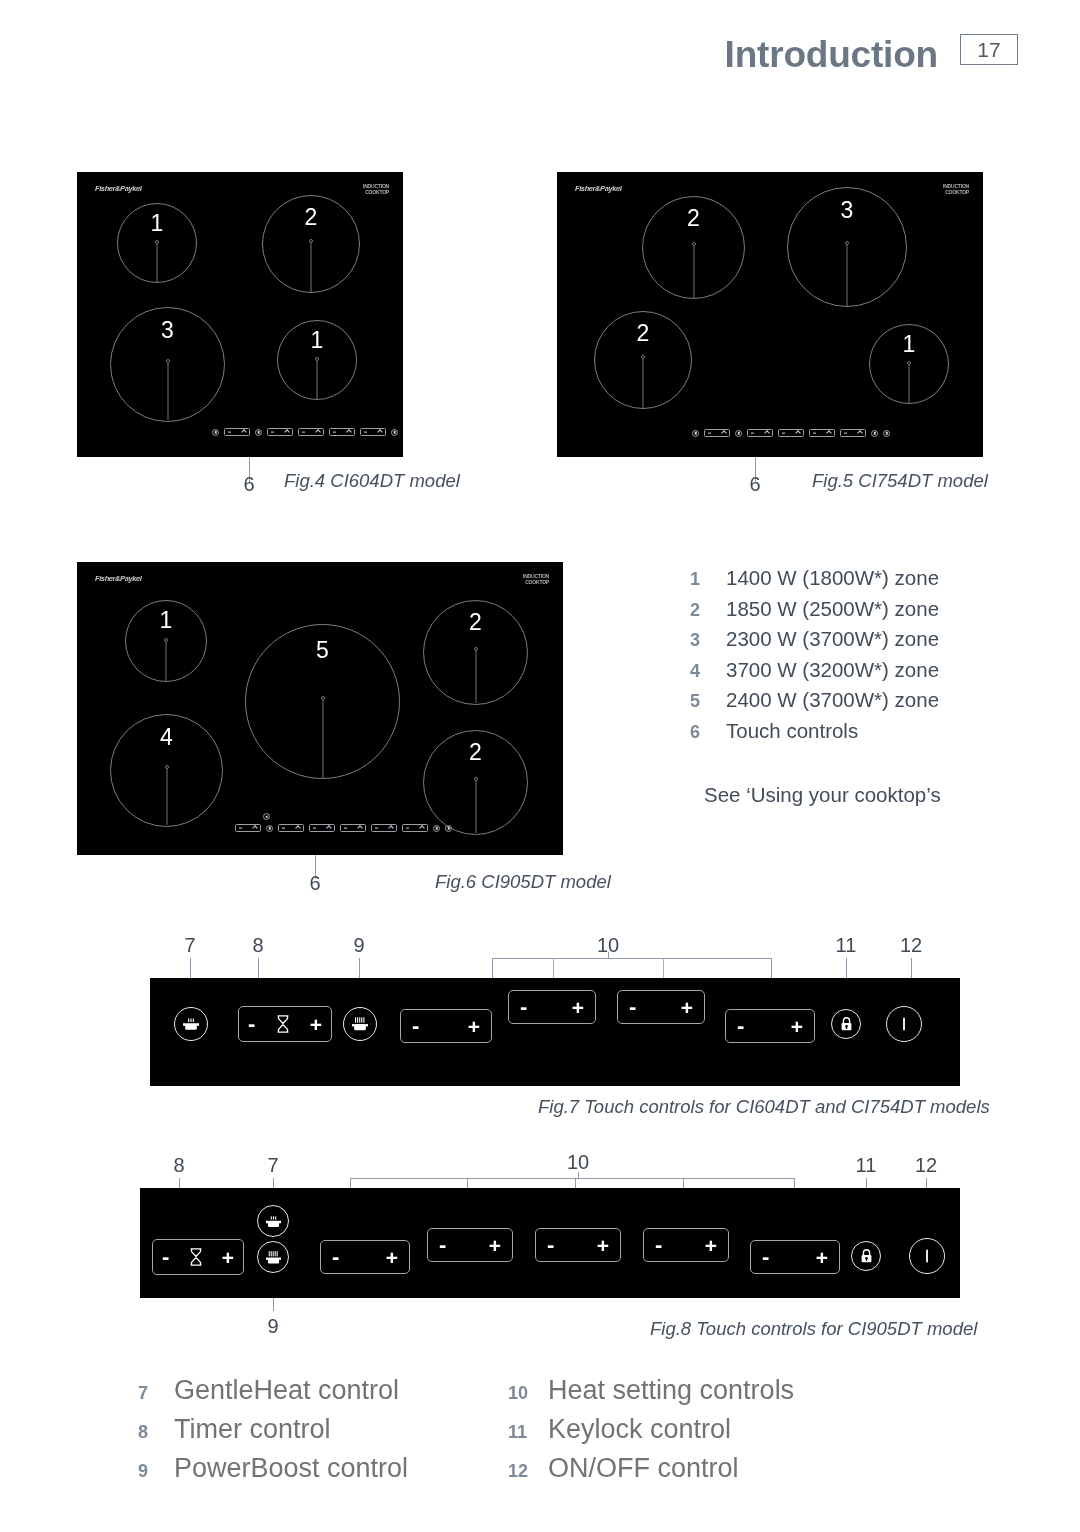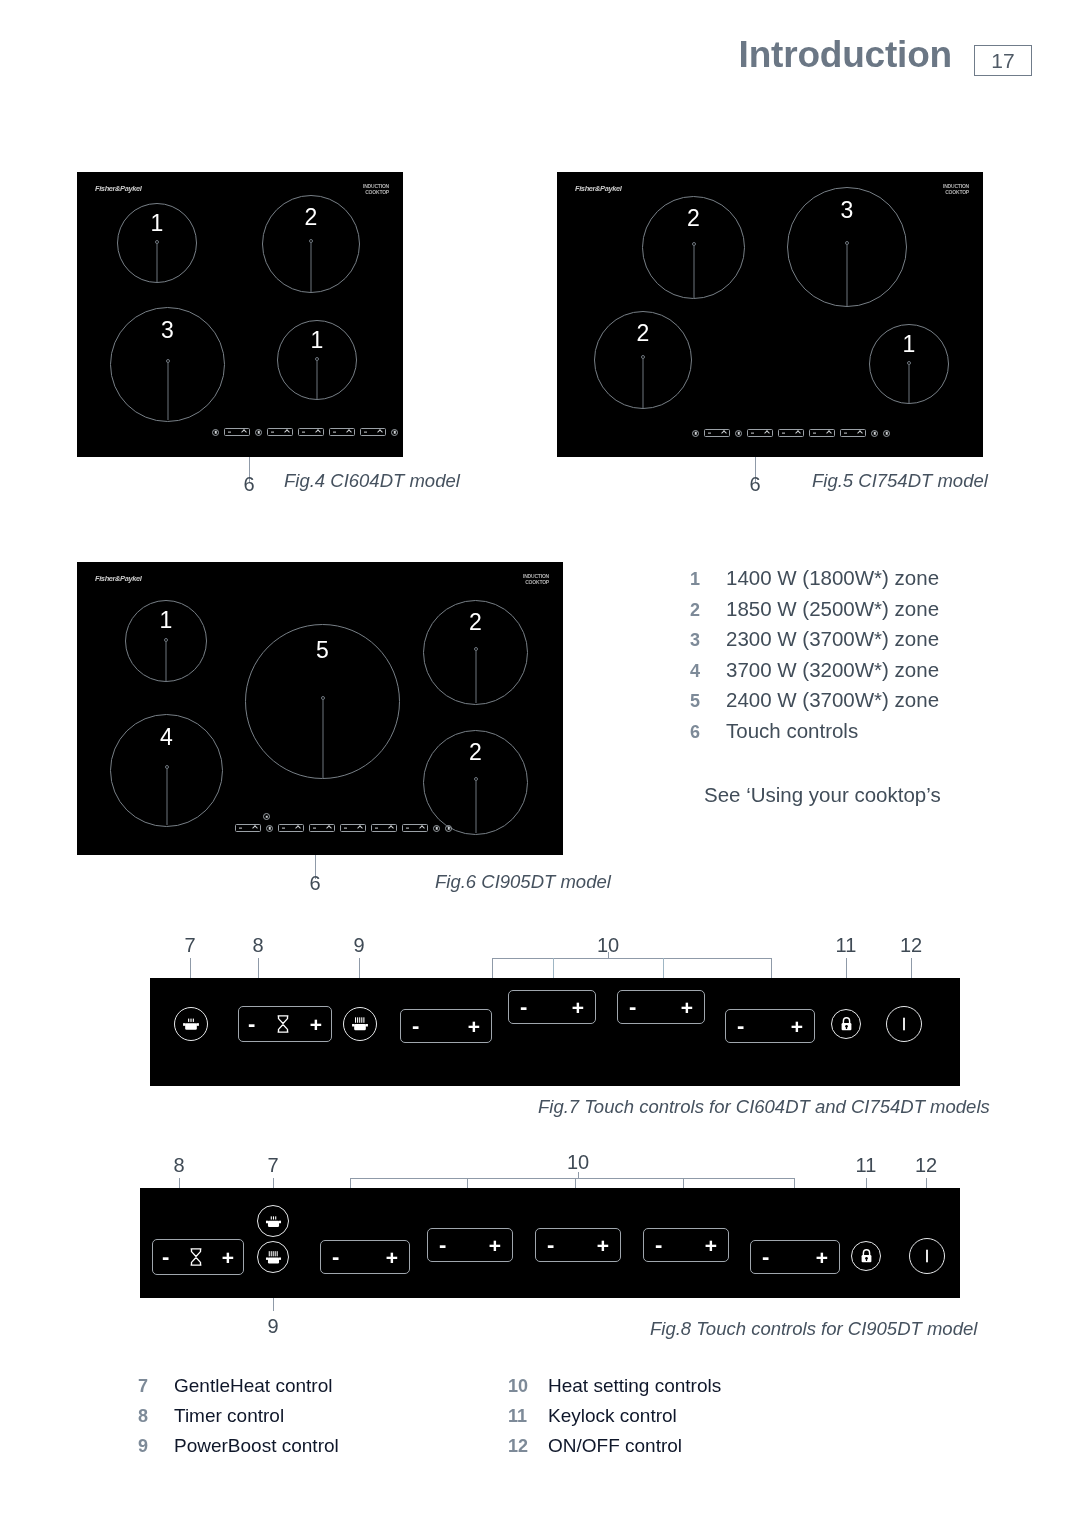--- a/index.html
+++ b/index.html
@@ -13,23 +13,23 @@
     position: relative;
     font-family: "Liberation Sans", sans-serif;
     color: #4a5560;
     overflow: hidden;
   }
 
   
   .page-header {
     position: absolute;
     top: 34px;
-    right: 48px;
-    display: flex;
-    align-items: flex-end;
+    right: 62px;
+    display: flex;
+    align-items: flex-start;
     gap: 22px;
   }
   .page-header-title {
     font-size: 37px;
     font-weight: bold;
     color: #6b7785;
     letter-spacing: -0.2px;
   }
   .page-number-box {
     border: 1.5px solid #707c8a;
@@ -269,22 +269,22 @@
     align-items: baseline;
     margin-bottom: 8px;
   }
   .legend-num {
     width: 36px;
     font-size: 18px;
     font-weight: bold;
     color: #7d8a98;
   }
   .legend-label {
-    font-size: 19px;
-    color: #0f172a;
+    font-size: 27px;
+    color: #737373;
   }
   .legend-col.right .legend-num { width: 40px; }
 </style>
 </head>
 <body>
 
 <div class="page-header">
   <div class="page-header-title">Introduction</div>
   <div class="page-number-box">17</div>
 </div>

